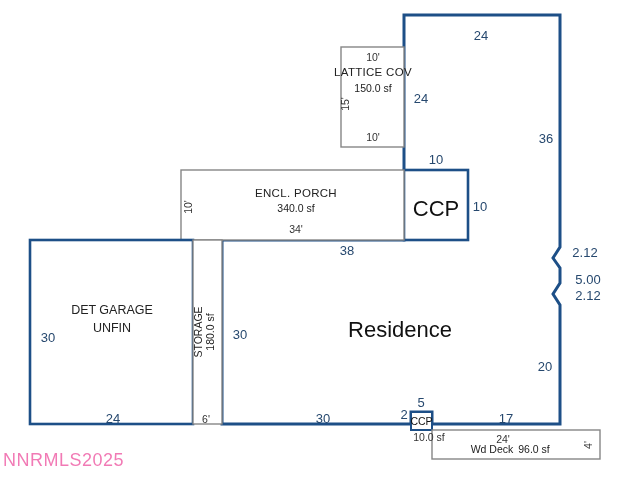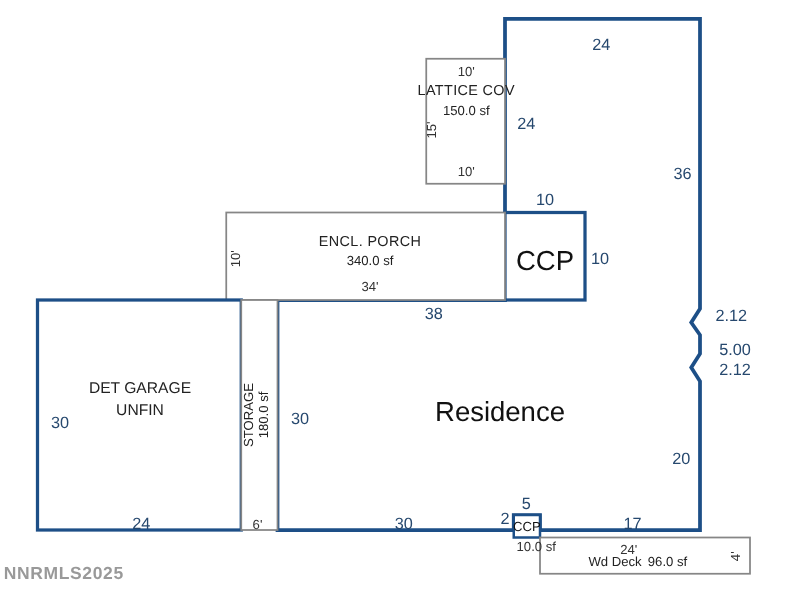--- a/index.html
+++ b/index.html
@@ -20,21 +20,21 @@
   .room-title{font-size:22px;fill:#111111;}
   .room-ccp{font-size:22px;fill:#111111;}
   .room-ccp-sm{font-size:10.5px;fill:#111111;}
   .room-lbl{font-size:11.5px;fill:#222222;letter-spacing:.3px;}
   .room-lbl-sm{font-size:10.5px;fill:#222222;}
   .garage-lbl{font-size:12.5px;fill:#222222;}
 
   #watermark{
     position:absolute;left:3px;top:450px;
     font-family:"Liberation Sans", sans-serif;
-    font-size:14px;font-weight:bold;color:#737373;opacity:.72;
+    font-size:18px;font-weight:normal;color:#ec4899;opacity:.72;
     letter-spacing:.5px;white-space:nowrap;
   }
 </style>
 </head>
 <body>
 
 <svg id="sketch" viewBox="0 0 640 480" xmlns="http://www.w3.org/2000/svg">
 
   <path class="navy-poly" d="M 404,15
            L 560,15

